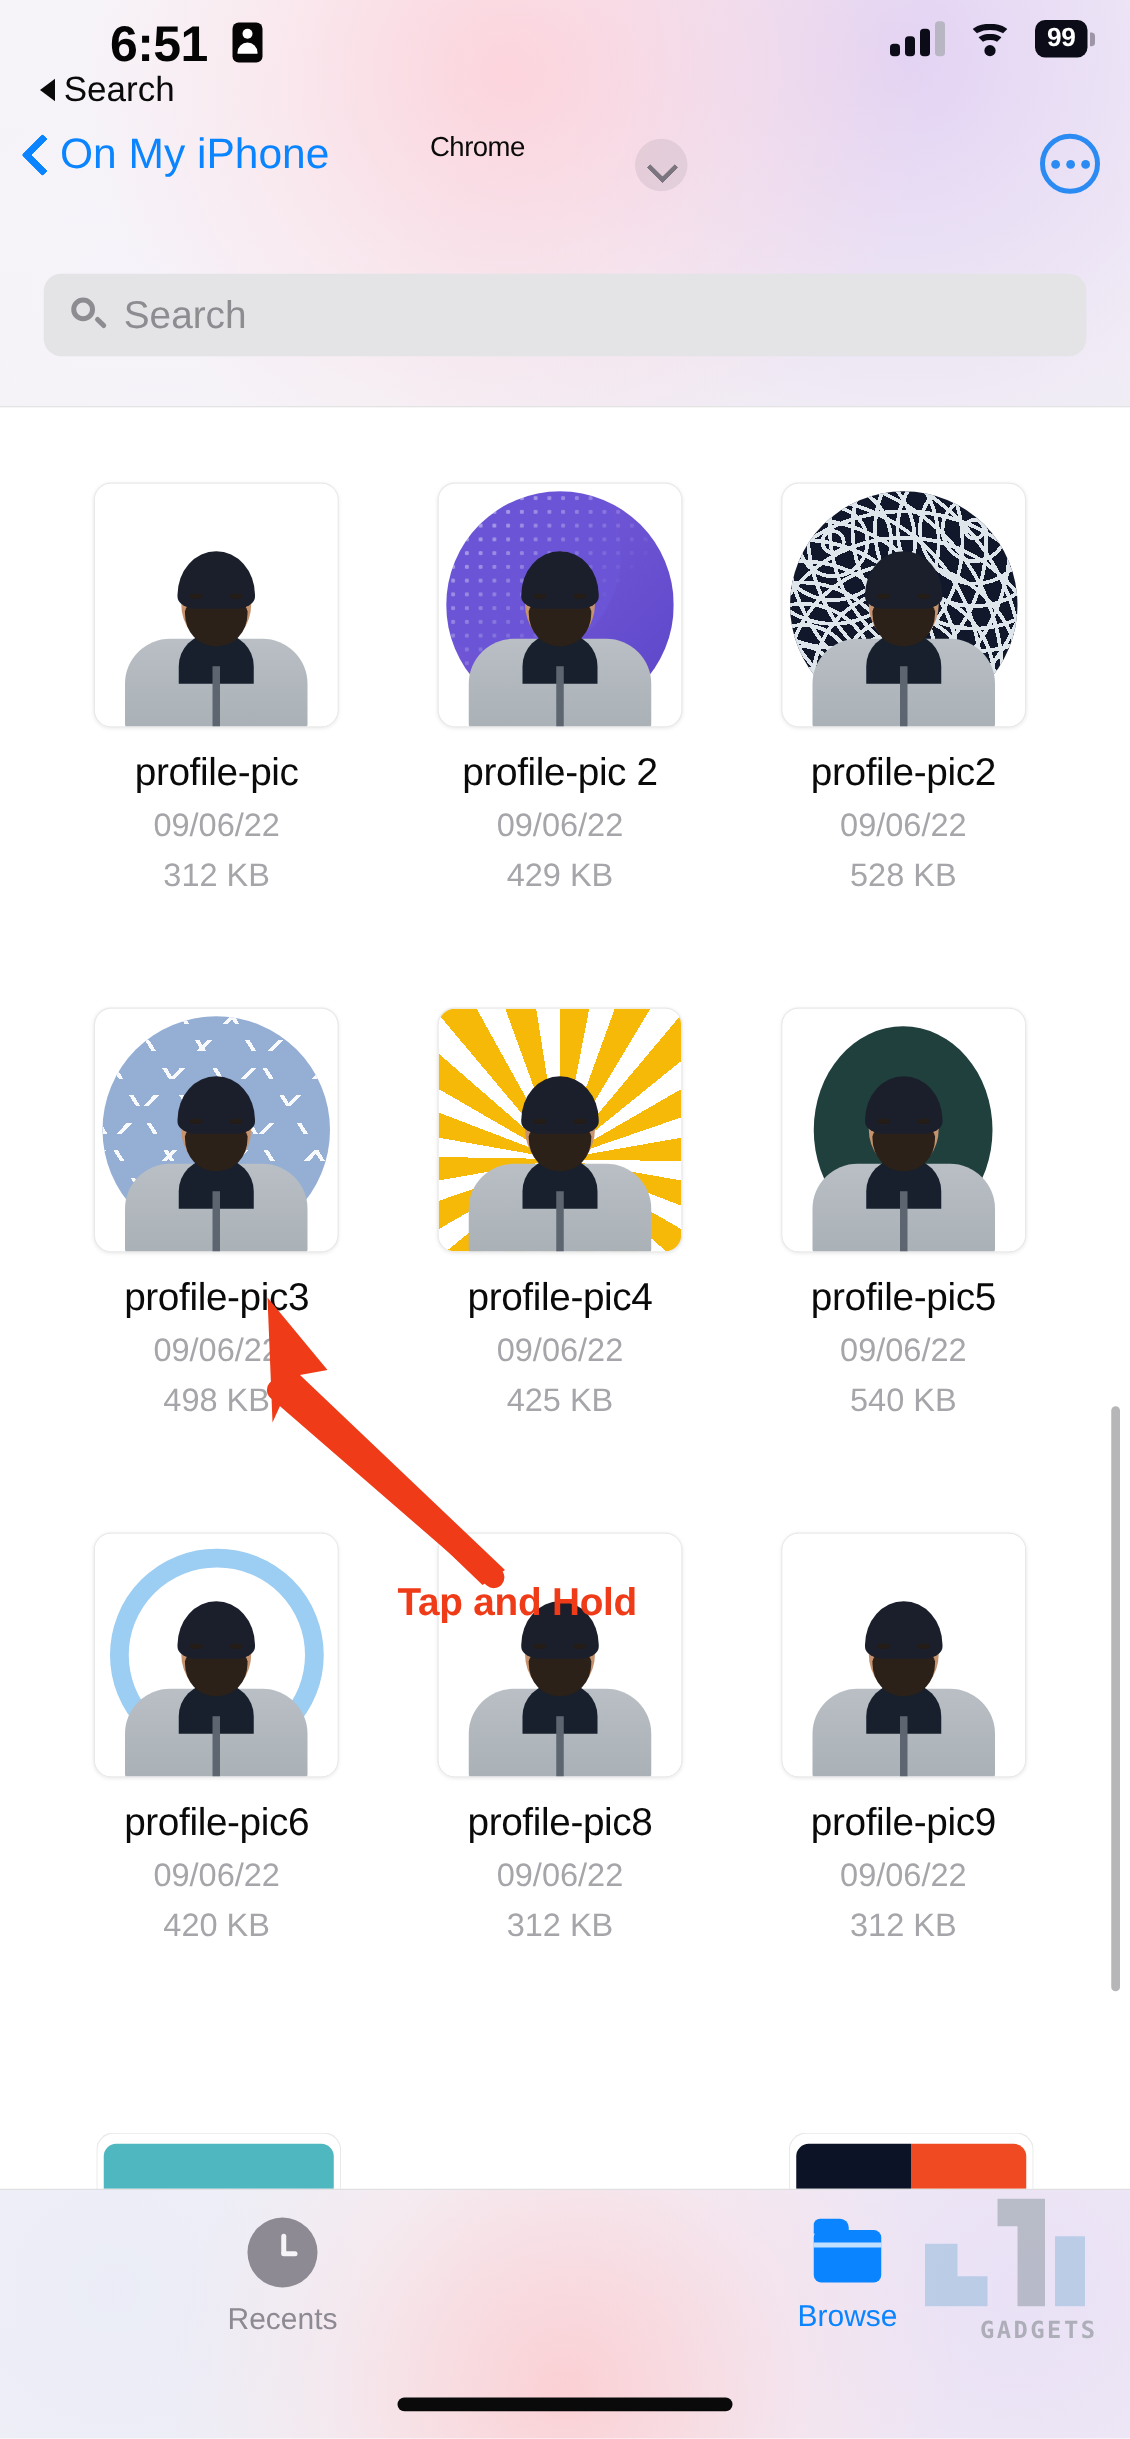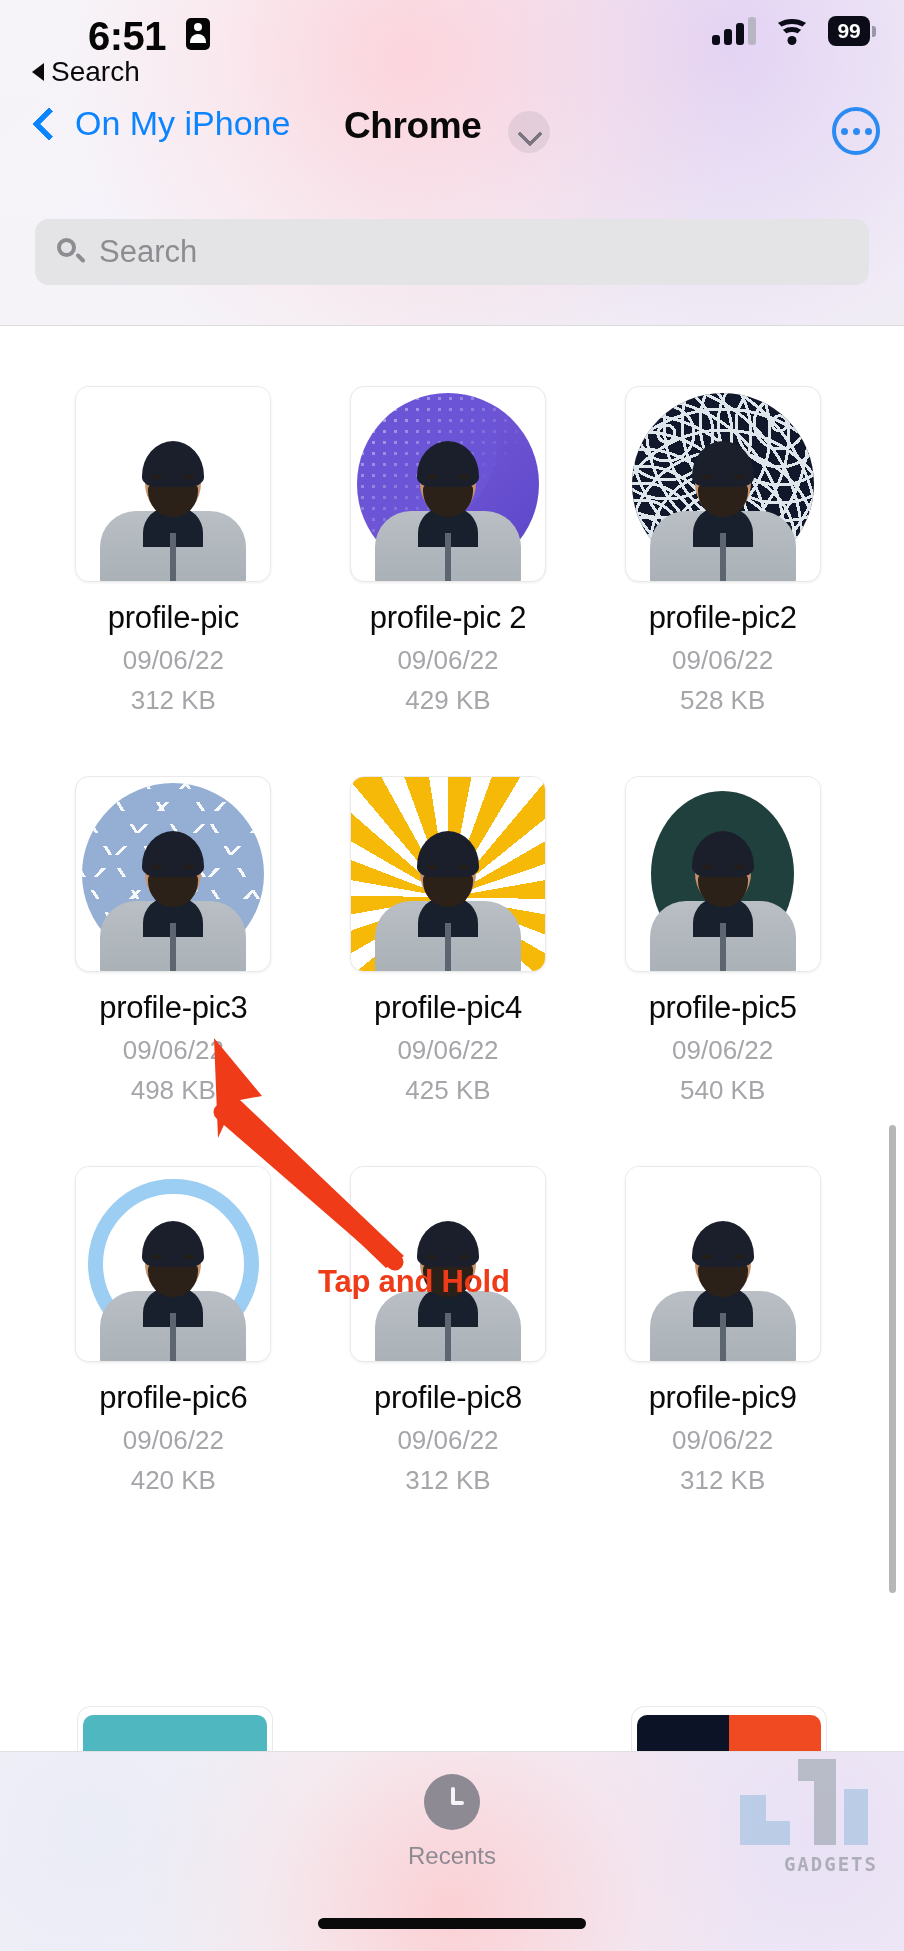--- a/index.html
+++ b/index.html
@@ -173,45 +173,45 @@
 
   
   .nav-row {
     position: absolute;
     left: 0; top: 98px;
     width: 904px;
     height: 70px;
   }
   .nav-back {
     position: absolute;
-    left: 37px;
+    left: 22px;
     top: 6px;
     display: flex;
     align-items: center;
-    gap: 12px;
+    gap: 0;
     color: #0a84ff;
     font-size: 34px;
     font-weight: 500;
     cursor: pointer;
   }
   .chev-left {
     width: 18px;
     height: 18px;
     border-left: 6px solid #0a84ff;
     border-bottom: 6px solid #0a84ff;
     transform: rotate(45deg);
     margin-right: 2px;
     border-radius: 2px;
   }
   .nav-title {
     position: absolute;
     left: 344px;
     top: 7px;
-    font-size: 37px;
-    font-weight: bold;
+    font-size: 22px;
+    font-weight: normal;
     color: #0a0a0a;
     letter-spacing: -0.4px;
   }
   .nav-chevron-btn {
     position: absolute;
     left: 508px;
     top: 13px;
     width: 42px;
     height: 42px;
     border-radius: 50%;
@@ -302,21 +302,21 @@
     height: 1425px;
     background: #ffffff;
     overflow: hidden;
   }
   .grid {
     position: absolute;
     left: 0; top: 0;
     width: 904px;
     display: grid;
     grid-template-columns: repeat(3, 1fr);
-    row-gap: 60px;
+    row-gap: 90px;
     padding: 60px 44px 0 36px;
     box-sizing: border-box;
   }
   .file-cell {
     display: flex;
     flex-direction: column;
     align-items: center;
     cursor: pointer;
   }
   .thumb {
@@ -979,20 +979,28 @@
   <div class="annot-caption">Tap and Hold</div>
 
   <div class="tab-bar">
 
     <div class="tab-item">
       <span class="icon-recents"></span>
       <span class="tab-label">Recents</span>
     </div>
 
 
+    <div class="tab-item active">
+      <span class="icon-browse">
+        <span class="f-tab"></span>
+          <span class="f-body"></span>
+          <span class="f-line"></span>
+      </span>
+      <span class="tab-label">Browse</span>
+    </div>
 
     <div class="home-indicator"></div>
   </div>
 
   <div class="watermark">
     <svg viewBox="0 0 160 120" width="160" height="120">
       <path d="M8 104 L8 54 L34 54 L34 80 L58 80 L58 104 Z" fill="#9fbfe0"></path>
       <path d="M66 104 L66 18 L104 18 L104 104 L82 104 L82 40 L66 40 Z" fill="#9aa3ad"></path>
       <path d="M112 48 L136 48 L136 104 L112 104 Z" fill="#9fbfe0"></path>
     </svg>

